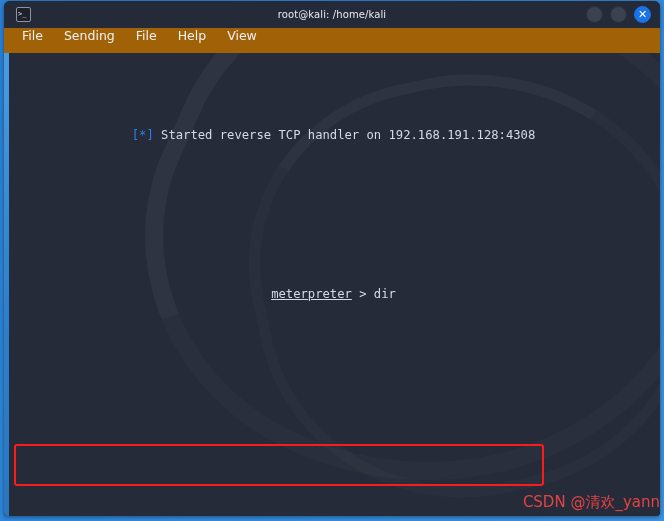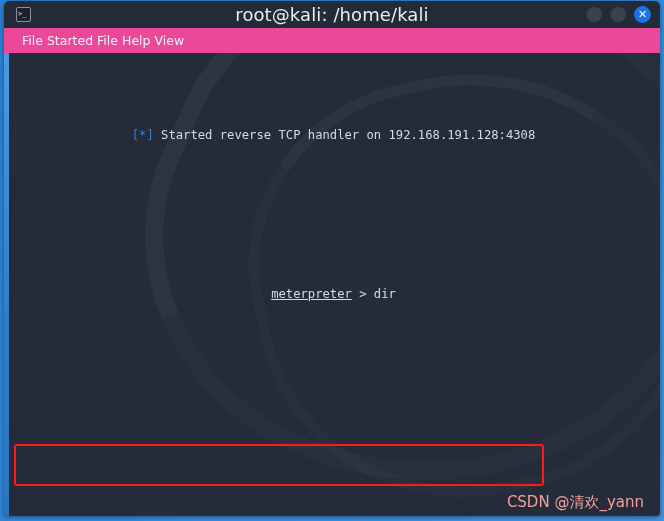--- a/index.html
+++ b/index.html
@@ -59,21 +59,21 @@
     color: #dfe3ea;
     font-family: "DejaVu Sans Mono", monospace;
     line-height: 15px;
   }
 
   #window-title {
     position: absolute;
     left: 0; right: 0;
     text-align: center;
     font-family: "DejaVu Sans", sans-serif;
-    font-size: 18px;
+    font-size: 10px;
     color: #e8ebf0;
     letter-spacing: 0.1px;
   }
 
   #window-buttons {
     position: absolute;
     right: 9px;
     display: flex;
     gap: 7px;
     align-items: center;
@@ -95,25 +95,25 @@
     border-color: #1a73e8;
     color: #ffffff;
     font-weight: bold;
     font-size: 11px;
     line-height: 1;
   }
 
   
   #menubar {
     height: 25px;
-    background: #ec4899;
-    display: flex;
-    align-items: center;
+    background: #a16207;
+    display: flex;
+    align-items: flex-start;
     padding-left: 18px;
-    gap: 4px;
+    gap: 21px;
   }
   .menu-item {
     font-family: "DejaVu Sans", sans-serif;
     font-size: 12.5px;
     color: #eef1f6;
     cursor: default;
   }
 
   
   #term-wrap {
@@ -182,25 +182,25 @@
     width: 530px;
     height: 42px;
     border: 2.5px solid #ff1a1a;
     border-radius: 3px;
     pointer-events: none;
   }
 
   
   #watermark {
     position: absolute;
-    right: 16px;
+    right: 0;
     bottom: 4px;
     font-family: "DejaVu Sans", sans-serif;
     font-size: 15px;
-    color: #fca5a5;
+    color: #ef4444;
     opacity: 0.95;
     white-space: nowrap;
   }
 </style>
 </head>
 <body>
 
 <div id="desktop">
 
   <div id="window">
@@ -210,21 +210,21 @@
       <div id="window-title">root@kali: /home/kali</div>
       <div id="window-buttons">
         <div class="winbtn"></div>
         <div class="winbtn"></div>
         <div class="winbtn close">✕</div>
       </div>
     </div>
 
     <div id="menubar">
       <div class="menu-item">File</div>
-      <div class="menu-item">Started</div>
+      <div class="menu-item">Sending</div>
       <div class="menu-item">File</div>
       <div class="menu-item">Help</div>
       <div class="menu-item">View</div>
     </div>
 
     <div id="term-wrap">
 
       <div id="wallpaper"></div>
       <div id="left-strip"></div>
 

